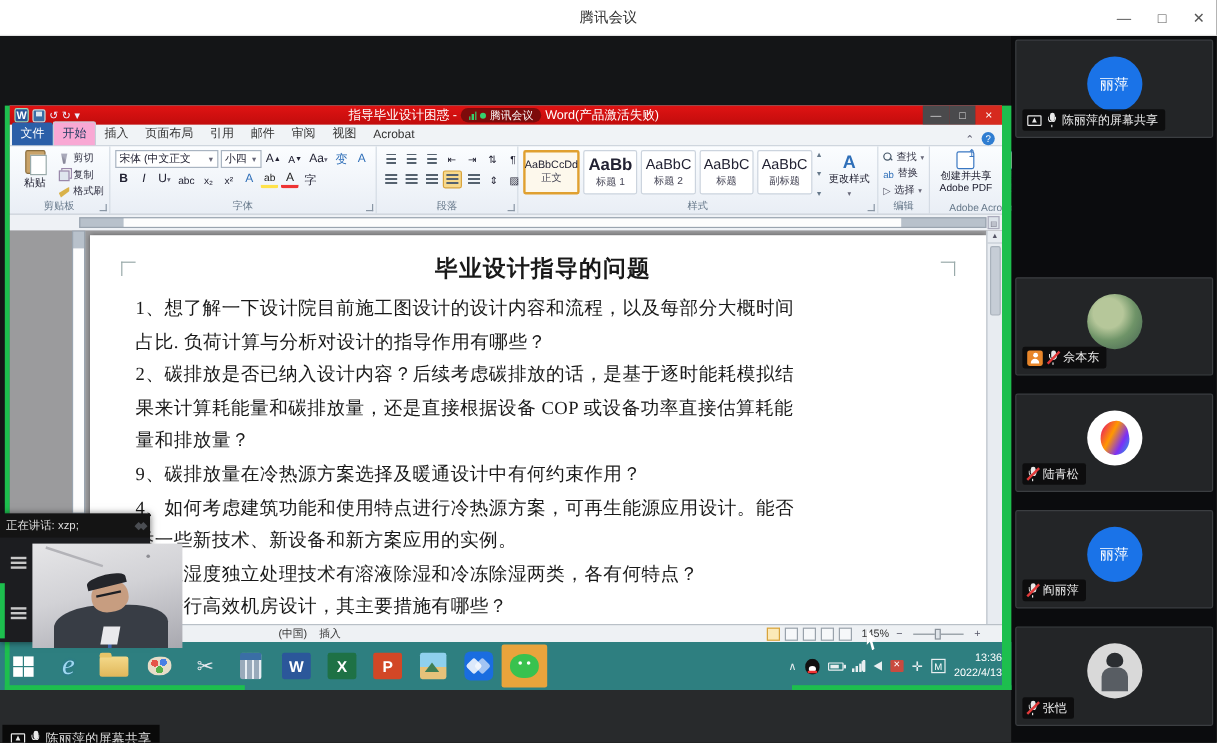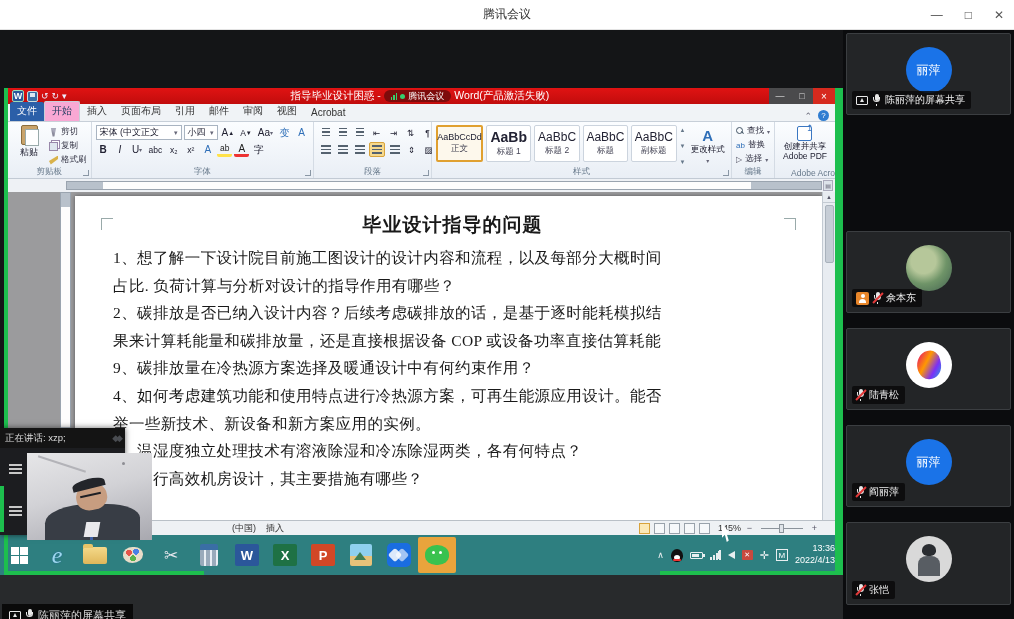--- a/index.html
+++ b/index.html
@@ -498,20 +498,21 @@
         </div>
       <div class="page">
         <span class="cropmark cm-tl"></span>
         <span class="cropmark cm-tr"></span>
         <div class="doc-text">
           <div class="doc-title">毕业设计指导的问题</div>
           <p>1、想了解一下设计院目前施工图设计的设计内容和流程，以及每部分大概时间</p>
           <p>占比. 负荷计算与分析对设计的指导作用有哪些？</p>
           <p>2、碳排放是否已纳入设计内容？后续考虑碳排放的话，是基于逐时能耗模拟结</p>
           <p>果来计算耗能量和碳排放量，还是直接根据设备 COP 或设备功率直接估算耗能</p>
+          <p>量和排放量？</p>
           <p>9、碳排放量在冷热源方案选择及暖通设计中有何约束作用？</p>
           <p>4、如何考虑建筑功能和使用特点进行冷热源方案，可再生能源应用设计。能否</p>
           <p>举一些新技术、新设备和新方案应用的实例。</p>
           <p>5、温湿度独立处理技术有溶液除湿和冷冻除湿两类，各有何特点？</p>
           <p>6、进行高效机房设计，其主要措施有哪些？</p>
         </div>
       </div>
       <div class="vscroll">
         <div class="up">▲</div>
         <div class="thumb"></div>

